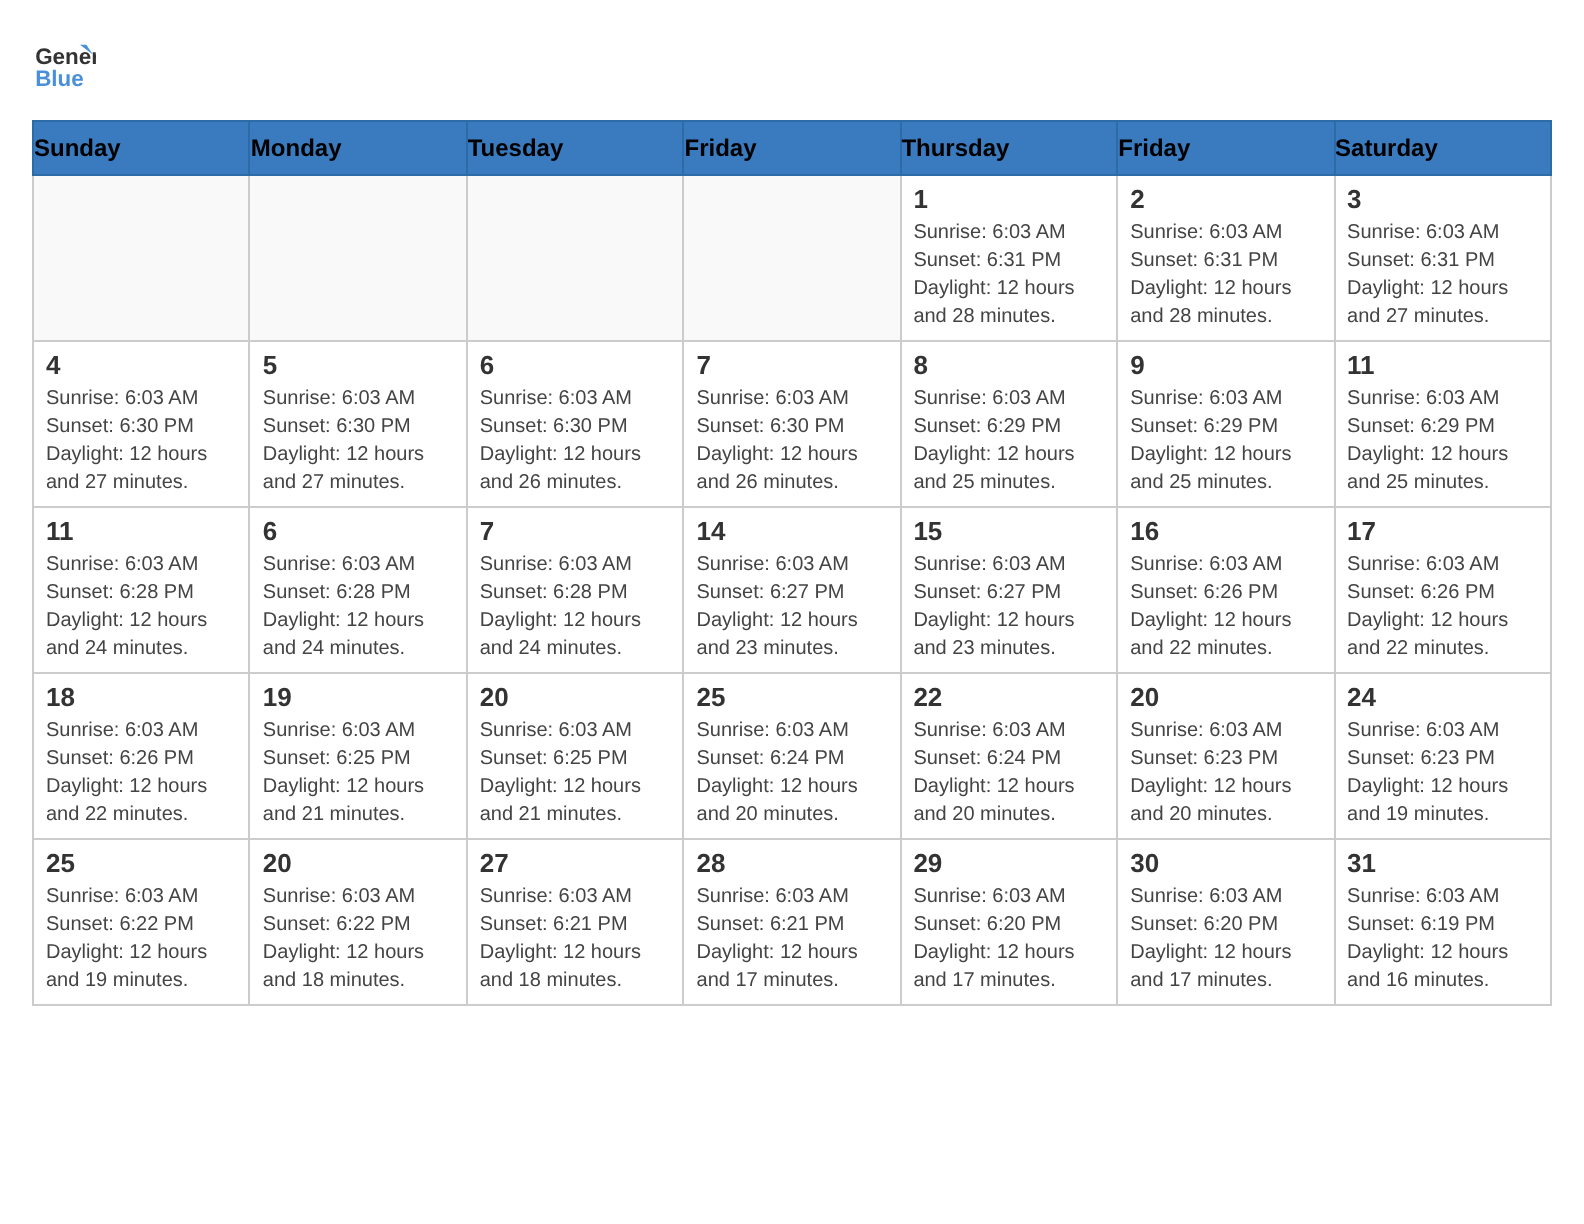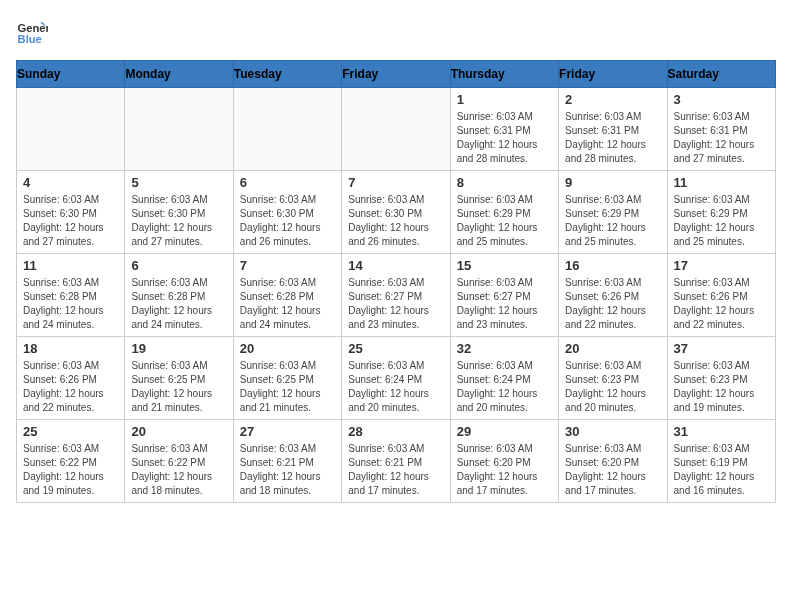--- a/index.html
+++ b/index.html
@@ -257,35 +257,35 @@
 and 21 minutes.</div>
         </td>
         <td>
           <div class="day-num">25</div>
           <div class="day-info" style="white-space: pre-line;">Sunrise: 6:03 AM
 Sunset: 6:24 PM
 Daylight: 12 hours
 and 20 minutes.</div>
         </td>
         <td>
-          <div class="day-num">32</div>
+          <div class="day-num">22</div>
           <div class="day-info" style="white-space: pre-line;">Sunrise: 6:03 AM
 Sunset: 6:24 PM
 Daylight: 12 hours
 and 20 minutes.</div>
         </td>
         <td>
           <div class="day-num">20</div>
           <div class="day-info" style="white-space: pre-line;">Sunrise: 6:03 AM
 Sunset: 6:23 PM
 Daylight: 12 hours
 and 20 minutes.</div>
         </td>
         <td>
-          <div class="day-num">37</div>
+          <div class="day-num">24</div>
           <div class="day-info" style="white-space: pre-line;">Sunrise: 6:03 AM
 Sunset: 6:23 PM
 Daylight: 12 hours
 and 19 minutes.</div>
         </td>
       </tr>
       <tr>
         <td>
           <div class="day-num">25</div>
           <div class="day-info" style="white-space: pre-line;">Sunrise: 6:03 AM

